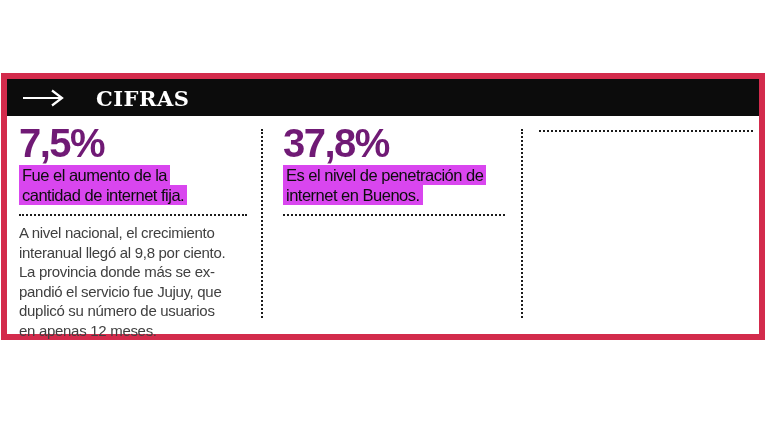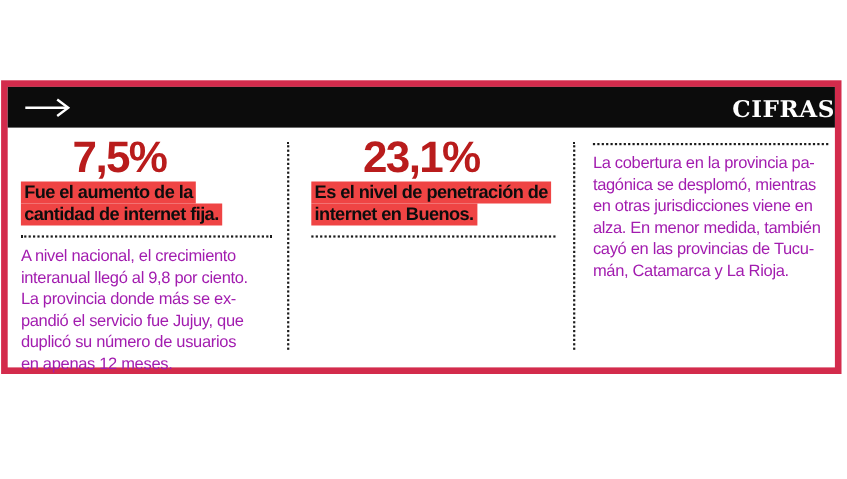--- a/index.html
+++ b/index.html
@@ -19,23 +19,22 @@
     height: 267px;
     box-sizing: border-box;
     border: 6px solid #d32b4c;
     background: #ffffff;
   }
   .panel-header {
     height: 37px;
     background: #0c0c0c;
     display: flex;
     align-items: center;
-    gap: 7px;
+    gap: 29px;
     padding-left: 14px;
-    justify-content: space-between;
   }
   .arrow-icon { display: block; }
   .panel-title {
     color: #ffffff;
     font-family: "DejaVu Serif", serif;
     font-weight: bold;
     font-size: 21px;
     letter-spacing: 0.5px;
     line-height: 1;
     padding-top: 1px;
@@ -54,48 +53,47 @@
   .vsep {
     width: 0;
     border-left: 2px dotted #1b1b1b;
     margin: 8px 0 16px 0;
   }
   .stat-number {
     font-size: 40px;
     font-weight: 800;
     letter-spacing: -1.5px;
     line-height: 40px;
-    color: #b91c1c;
+    color: #701a75;
     margin-top: 2px;
-    margin-left: 47px;
   }
   .hl-wrap { margin-top: 2px; }
   .stat-headline {
     display: inline;
-    background: #ef4444;
+    background: #d946ef;
     color: #0d0d0d;
-    font-weight: bold;
+    font-weight: normal;
     font-size: 16.5px;
     line-height: 20px;
     letter-spacing: -0.5px;
     white-space: pre-line;
     padding: 1px 3px;
     -webkit-box-decoration-break: clone;
     box-decoration-break: clone;
   }
   .dotted-rule {
     border: none;
     border-top: 2px dotted #1b1b1b;
     margin: 9px 0 7px 0;
   }
   .stat-body {
     font-size: 15px;
     line-height: 19.5px;
     letter-spacing: -0.3px;
-    color: #a21caf;
+    color: #404040;
     white-space: pre-line;
   }
 </style>
 </head>
 <body>
 
 <div class="canvas">
   <div class="panel">
 
     <div class="panel-header">
@@ -119,35 +117,29 @@
 interanual llegó al 9,8 por ciento.
 La provincia donde más se ex-
 pandió el servicio fue Jujuy, que
 duplicó su número de usuarios
 en apenas 12 meses.</div>
       </div>
 
       <div class="vsep"></div>
 
       <div class="col col-2">
-        <div class="stat-number">23,1%</div>
+        <div class="stat-number">37,8%</div>
         <div class="hl-wrap">
           <span class="stat-headline">Es el nivel de penetración de
 internet en Buenos.</span>
         </div>
         <hr class="dotted-rule">
       </div>
 
       <div class="vsep"></div>
 
       <div class="col col-3">
         <hr class="dotted-rule">
-        <div class="stat-body">La cobertura en la provincia pa-
-tagónica se desplomó, mientras
-en otras jurisdicciones viene en
-alza. En menor medida, también
-cayó en las provincias de Tucu-
-mán, Catamarca y La Rioja.</div>
       </div>
 
     </div>
   </div>
 </div>
 
 </body></html>

